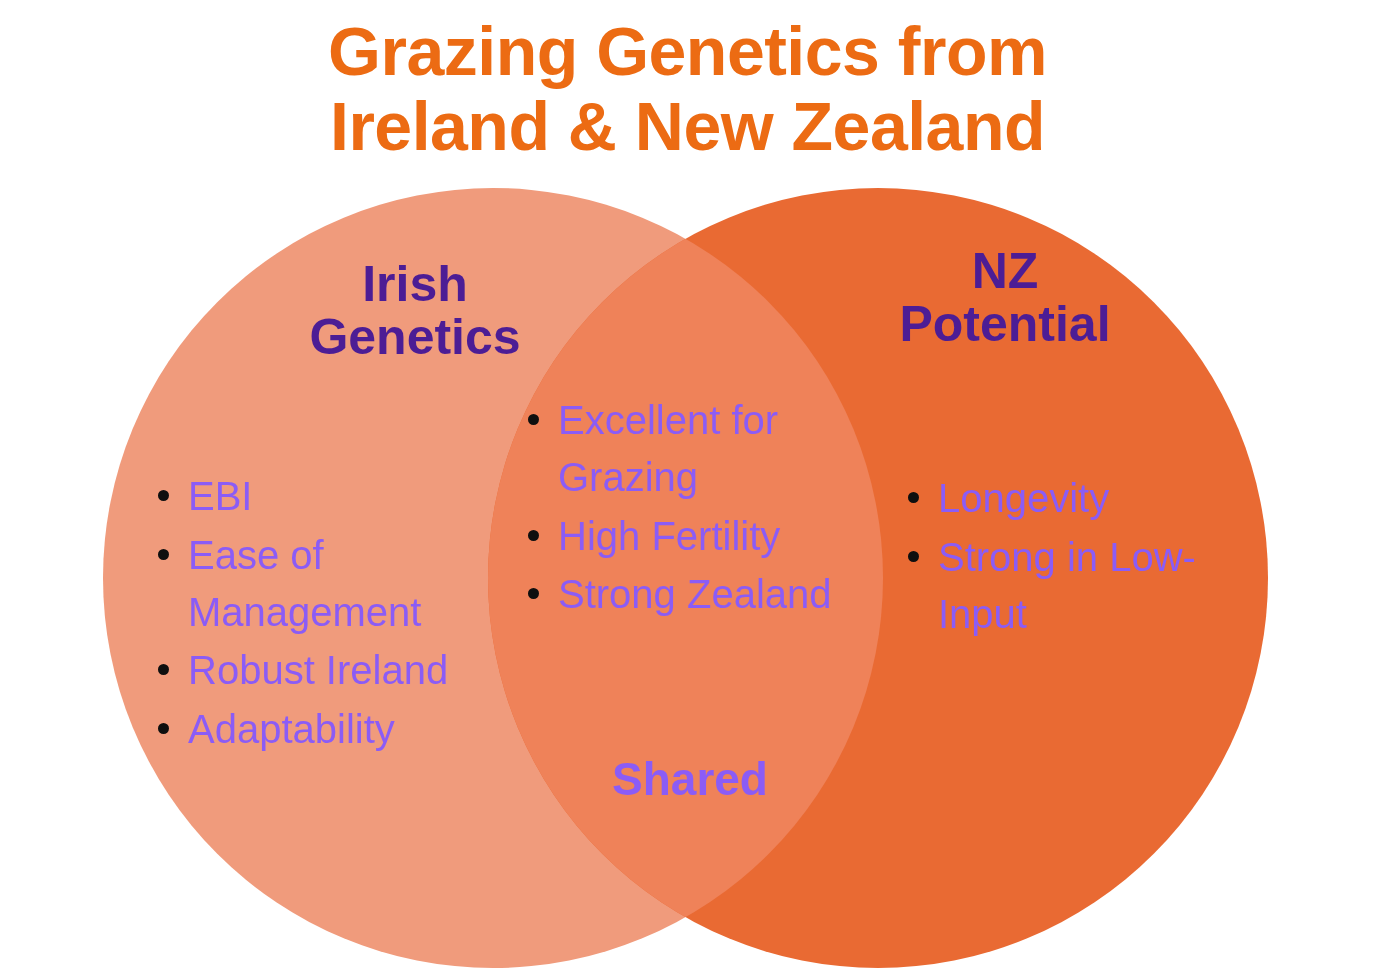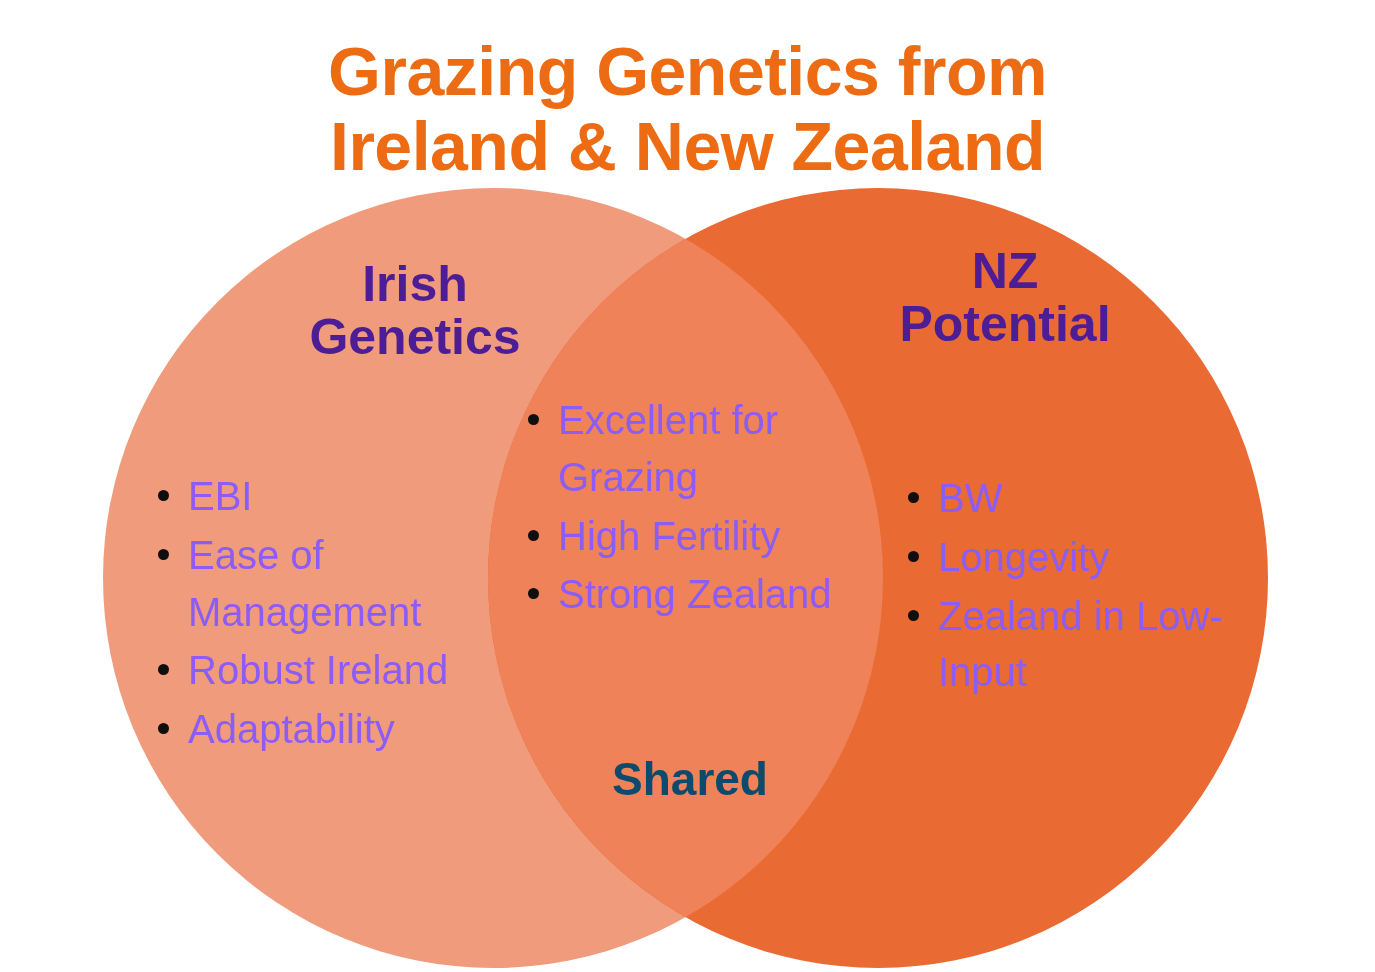--- a/index.html
+++ b/index.html
@@ -27,21 +27,20 @@
     left: 0;
     top: 14px;
     width: 1375px;
     text-align: center;
     color: #EC6B13;
     font-size: 68px;
     font-weight: 700;
     line-height: 1.1;
     letter-spacing: -0.5px;
     white-space: pre-line;
-    margin-top: 20px;
   }
 
   
   .venn-svg {
     position: absolute;
     left: 0;
     top: 0;
     width: 1375px;
     height: 972px;
   }
@@ -58,21 +57,21 @@
   }
   .heading-left  { left: 245px;  top: 258px; width: 340px; }
   .heading-right { left: 835px;  top: 245px; width: 340px; }
 
   .shared-heading {
     position: absolute;
     left: 520px;
     top: 755px;
     width: 340px;
     text-align: center;
-    color: #0c4a6e;
+    color: #8b5cf6;
     font-size: 46px;
     font-weight: 700;
     line-height: 1.05;
   }
 
   
   .bullet-list {
     position: absolute;
     margin: 0;
     padding: 0;
@@ -136,20 +135,19 @@
     <li><span>Adaptability</span></li>
   </ul>
 
   <ul class="bullet-list list-shared">
     <li><span>Excellent for Grazing</span></li>
     <li><span>High Fertility</span></li>
     <li><span>Strong Zealand</span></li>
   </ul>
 
   <ul class="bullet-list list-right">
-    <li class="bold"><span>BW</span></li>
     <li><span>Longevity</span></li>
-    <li><span>Zealand in Low-Input</span></li>
+    <li><span>Strong in Low-Input</span></li>
   </ul>
 
   <div class="shared-heading">Shared</div>
 
 </div>
 
 </body></html>

